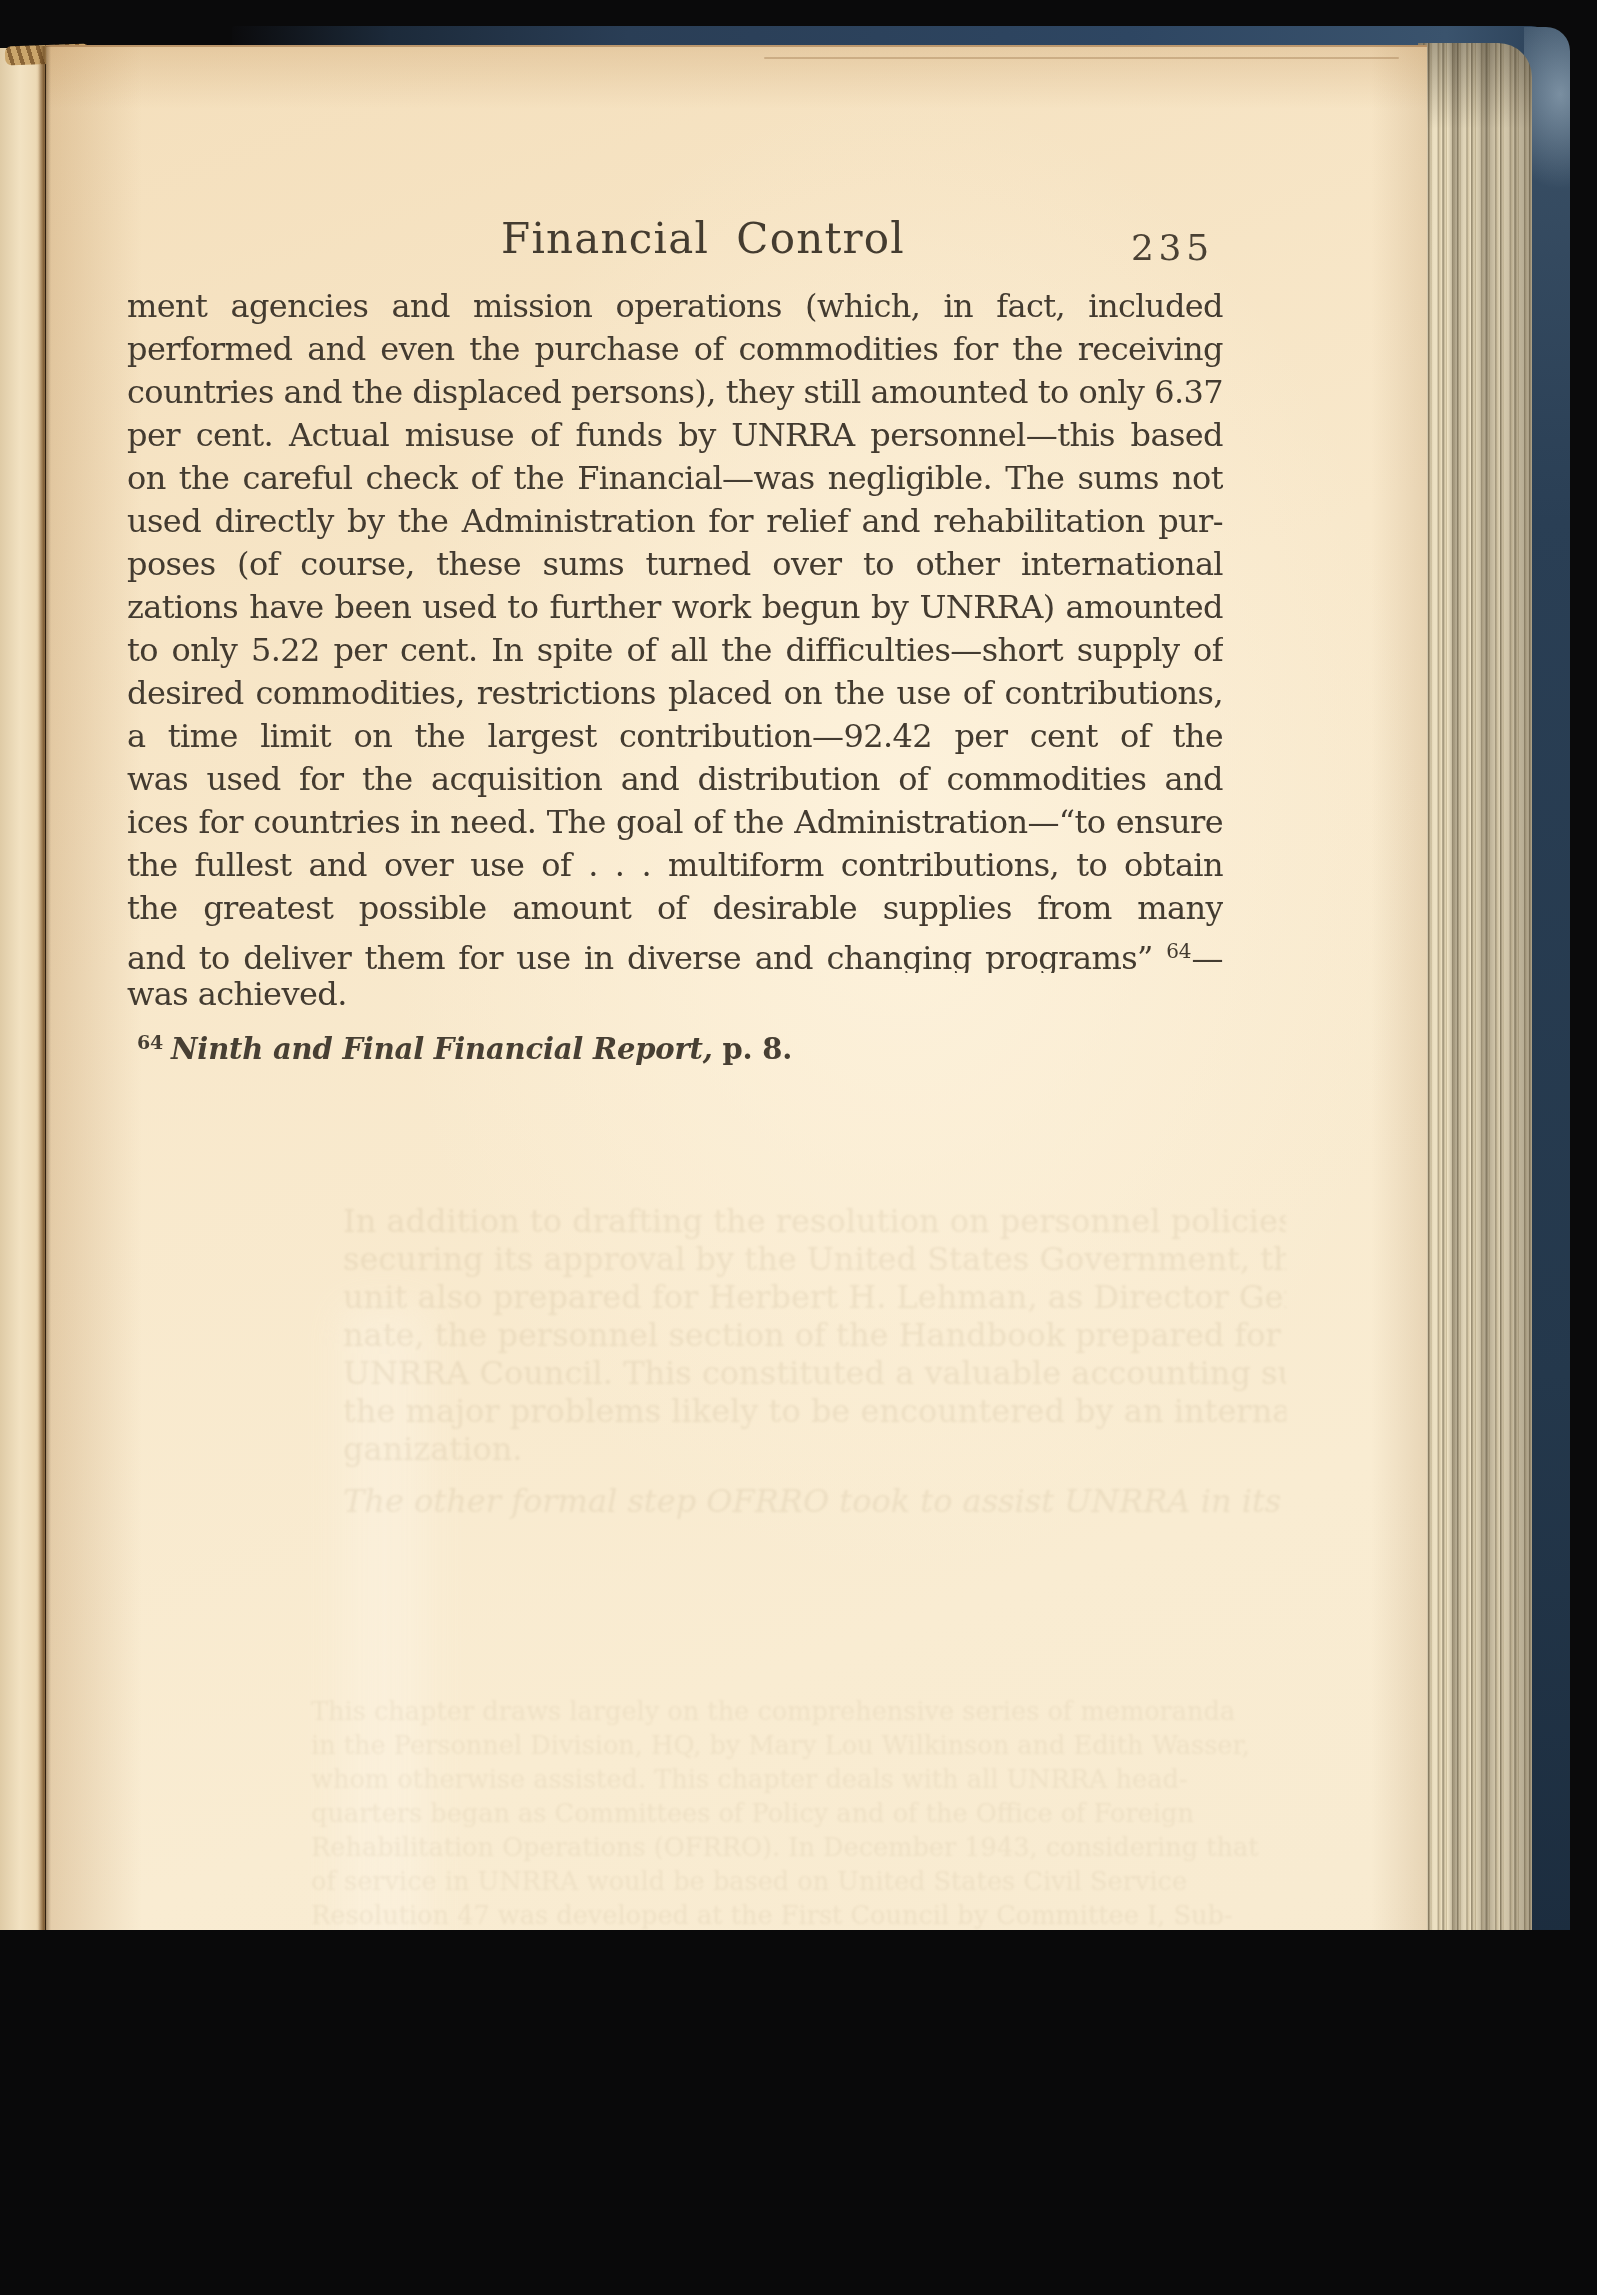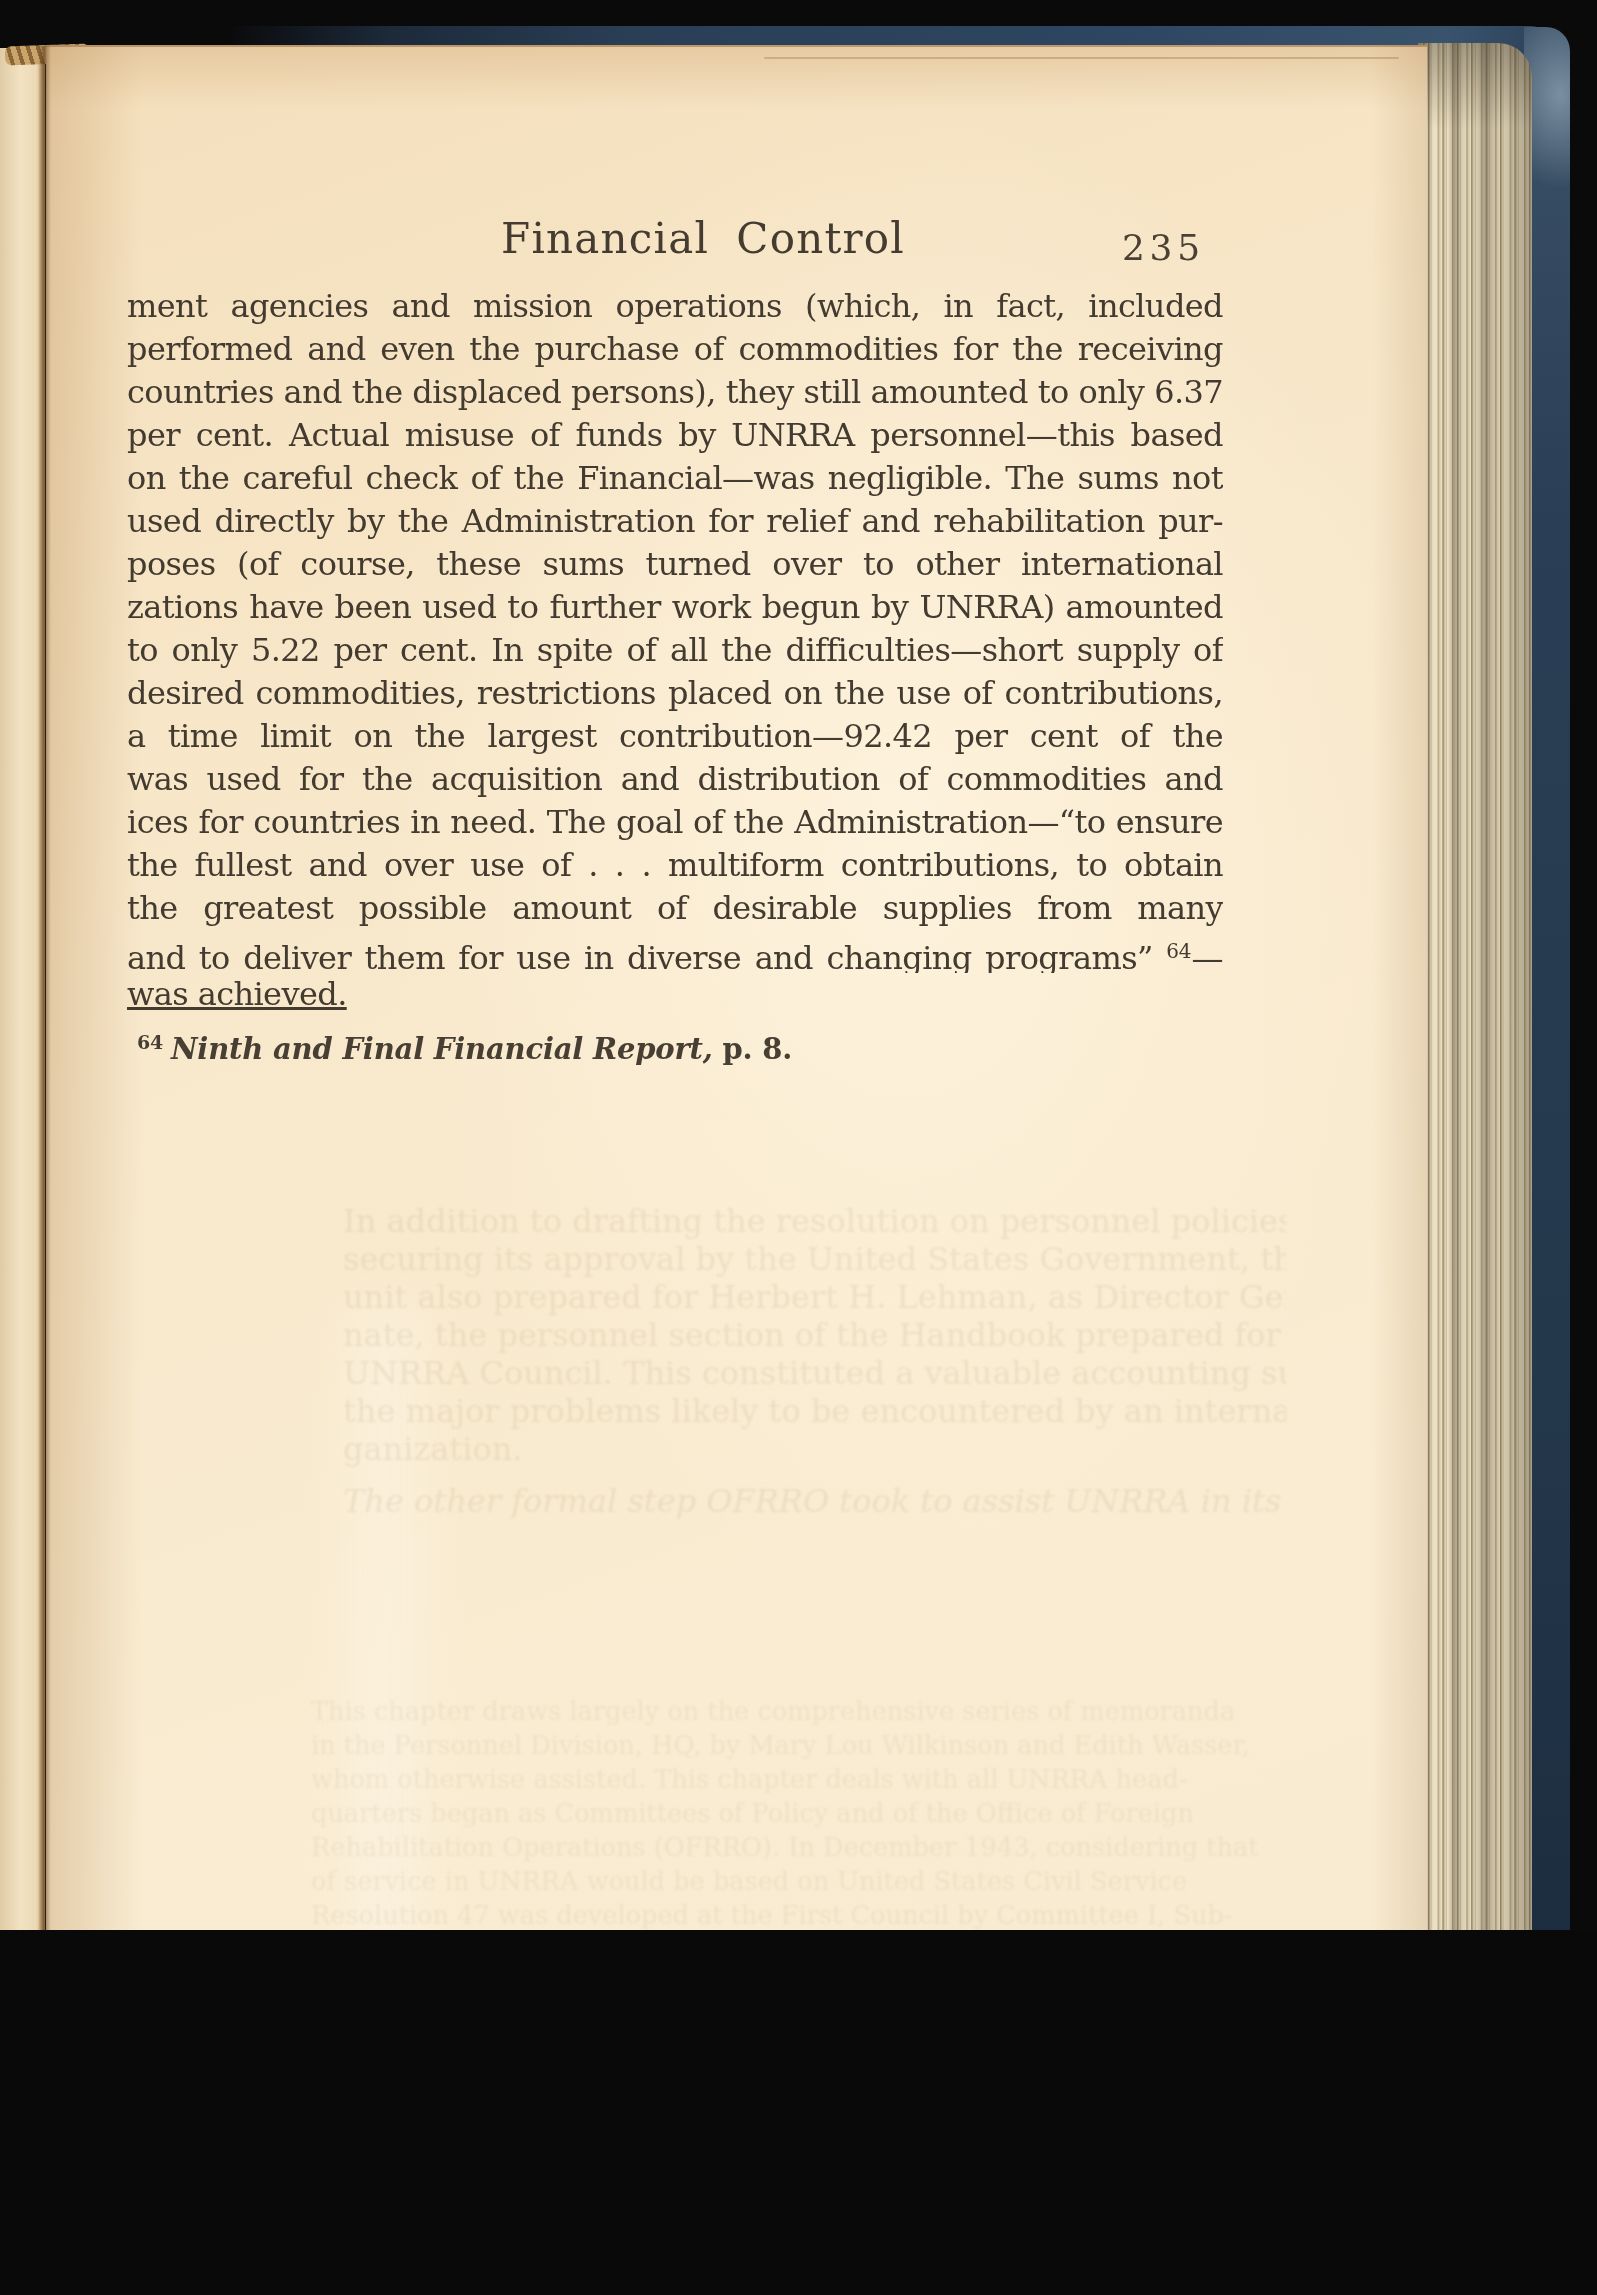--- a/index.html
+++ b/index.html
@@ -73,31 +73,31 @@
     position:absolute;left:297px;top:1262px;width:83px;height:943px;
     background:rgba(255,252,244,0.5);filter:blur(21px);opacity:.55;
   }
   
   .running-head{position:absolute;left:81px;top:168px;width:1096px;height:56px;color:#453d31;}
   .head-title{
     text-align:center;text-indent:56px;font-size:42px;line-height:51px;
     letter-spacing:1.2px;word-spacing:12.8px;color:#443c30;
   }
   .pagenum{
-    position:absolute;right:18px;top:14.4px;font-size:36px;letter-spacing:4.8px;color:#4a4134;margin-left:28px;
+    position:absolute;right:9px;top:14.4px;font-size:36px;letter-spacing:4.8px;color:#4a4134;margin-left:28px;
   }
   .body-block{
     position:absolute;left:81px;top:240px;width:1096px;color:#433b30;
     font-size:32px;line-height:43px;letter-spacing:-0.6px;
   }
   .line{
     height:43px;overflow:hidden;text-align:justify;text-align-last:justify;
     text-justify:inter-word;white-space:normal;
   }
-  .line.no-just{text-align:center;text-align-last:left;text-decoration:underline;}
+  .line.no-just{text-align:center;text-align-last:left;}
   .line sup{font-size:20px;vertical-align:11.2px;letter-spacing:0;}
   .footnote{
     position:absolute;left:91px;top:986px;width:1039px;
     font-size:29px;color:#473f33;letter-spacing:-0.2px;font-weight:bold;
   }
   .footnote .fn-marker{font-size:19px;vertical-align:9.6px;margin-right:8px;}
   .footnote .fn-italic{font-style:italic;}
   
   .ghost{position:absolute;color:#a08a62;filter:blur(1.3px);font-size:32px;line-height:38px;}
   .ghost-big{left:297px;top:1157px;width:943px;opacity:0.14;}

